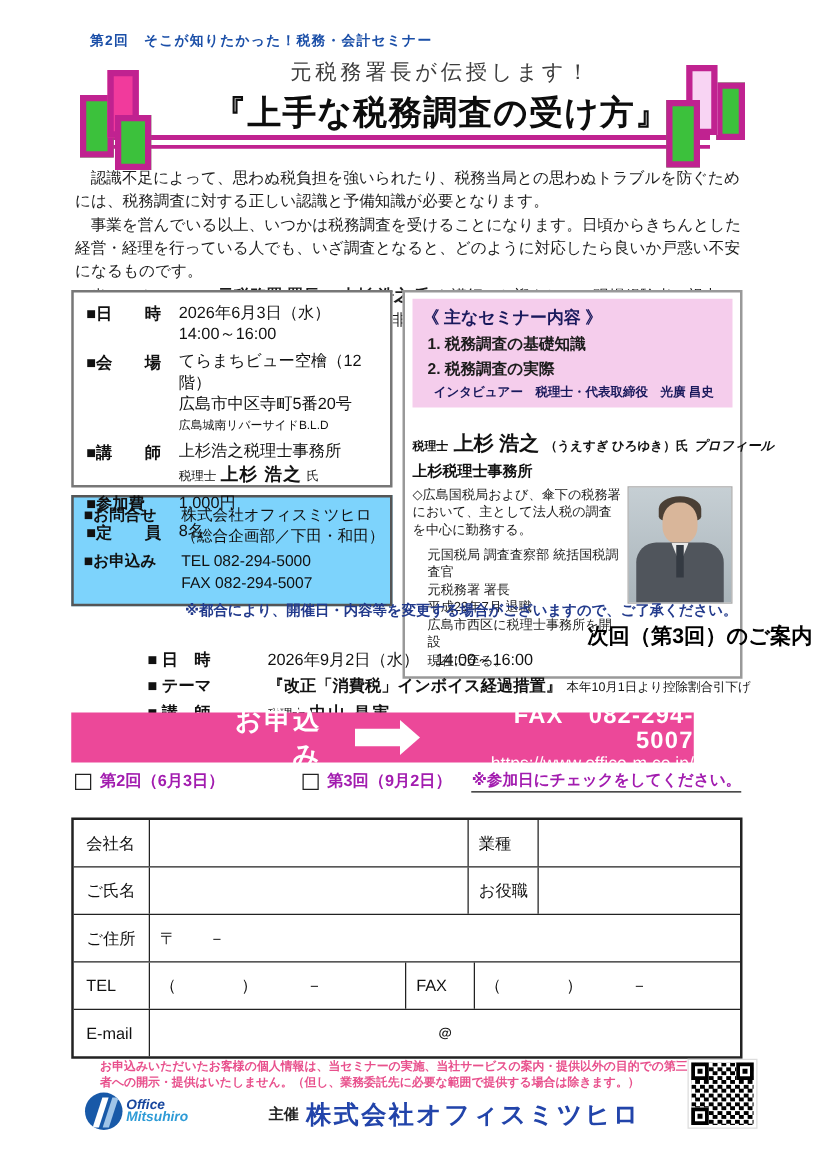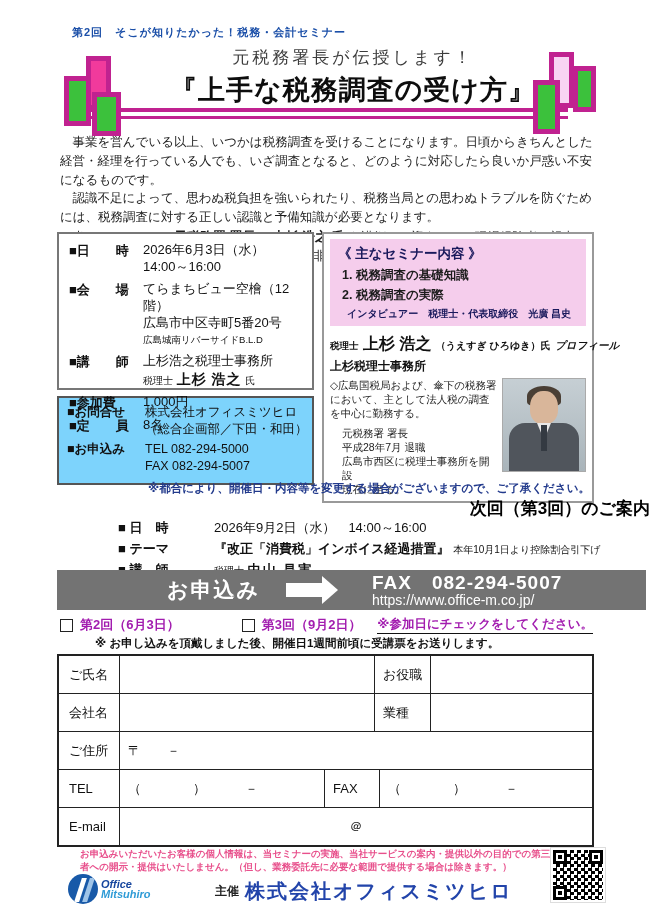--- a/index.html
+++ b/index.html
@@ -37,21 +37,21 @@
   .contact-box{border:2px solid #555;background:#7dd3fc;margin-top:6px;padding:6px 4px 5px 8px;box-sizing:border-box;}
   .crow{display:flex;margin-bottom:3px;}
   .clabel{font-weight:bold;font-size:12.5px;width:78px;flex:none;color:#111;}
   .cval{font-size:12.5px;line-height:1.35;color:#111;}
 
   .right-col{width:272px;flex:none;border:2px solid #999;padding:5px 6px;box-sizing:border-box;background:#fff;}
   .pink-box{background:#f5cdec;padding:6px 6px 5px 8px;}
   .pink-heading{font-size:13.5px;font-weight:bold;color:#19195c;margin-bottom:4px;}
   .pink-item{font-size:12.5px;color:#1c1c1c;margin:3px 0 3px 4px;font-weight:bold;}
   .interviewer{font-size:10px;color:#19195c;font-weight:bold;text-align:center;margin-top:3px;}
-  .profile-title{margin:8px 0 3px 0;color:#111;white-space:nowrap;text-align:right;}
+  .profile-title{margin:19px 0 3px 0;color:#111;white-space:nowrap;text-align:right;}
   .profile-title .pp{font-size:9.5px;font-weight:bold;}
   .profile-title .pname{font-size:16px;font-weight:bold;}
   .profile-title .pkana{font-size:10px;font-weight:bold;}
   .profile-title .psuf{font-size:10.5px;font-weight:bold;font-style:italic;}
   .office{font-size:12px;font-weight:bold;margin:2px 0 3px 0;color:#111;}
   .profile-flex{display:flex;gap:5px;}
   .profile-text{flex:1;font-size:10.5px;line-height:1.35;color:#1c1c1c;}
   .career{margin:5px 0 0 12px;font-size:10.5px;line-height:1.35;}
   .photo{width:82px;height:92px;flex:none;position:relative;background:linear-gradient(#c6cfd4,#a9b4ba);overflow:hidden;border:1px solid #aaa;}
   .photo .hair{position:absolute;left:24px;top:7px;width:34px;height:20px;background:#4a3f35;border-radius:50% 50% 20% 20%;}
@@ -66,21 +66,21 @@
   .next-rows{position:absolute;top:519px;left:118px;}
   .nrow{display:flex;margin-bottom:3px;align-items:baseline;}
   .nlabel{font-weight:bold;font-size:13px;width:96px;flex:none;color:#111;}
   .nval{font-size:13px;color:#111;}
   .nval .theme{font-weight:bold;}
   .nval .note{font-size:10px;}
   .nval .pref{font-size:10px;}
   .nval .lname{font-weight:bold;letter-spacing:2px;}
 
   
-  .banner{position:absolute;top:570px;left:57px;width:589px;height:40px;background:#737373;display:flex;align-items:center;color:#fff;}
+  .banner{position:absolute;top:570px;left:57px;width:498px;height:40px;background:#ec4899;display:flex;align-items:center;color:#fff;text-align:right;}
   .banner .apply{font-size:21px;font-weight:bold;margin-left:110px;letter-spacing:2px;}
   .arrow{margin-left:26px;width:36px;height:14px;background:#fff;position:relative;flex:none;}
   .arrow::after{content:"";position:absolute;left:100%;top:-7px;border-left:16px solid #fff;border-top:14px solid transparent;border-bottom:14px solid transparent;}
   .banner .right{margin-left:50px;line-height:1.05;}
   .banner .fax{font-size:19px;font-weight:bold;letter-spacing:1px;}
   .banner .url{font-size:14px;}
 
   
   .checks{position:absolute;top:616px;left:60px;width:533px;display:flex;align-items:center;font-size:13px;font-weight:bold;color:#a21caf;}
   .cb{display:inline-block;width:11px;height:11px;border:1.5px solid #222;margin-right:7px;background:#fff;flex:none;}
@@ -134,22 +134,22 @@
   <div class="deco d4"></div>
   <div class="deco d5"></div>
   <div class="deco d6"></div>
   <div class="rule"></div>
   <div class="headline">
     <div class="subtitle">元税務署長が伝授します！</div>
     <div class="main-title">『上手な税務調査の受け方』</div>
   </div>
 
   <div class="intro">
+    <div>　認識不足によって、思わぬ税負担を強いられたり、税務当局との思わぬトラブルを防ぐためには、税務調査に対する正しい認識と予備知識が必要となります。</div>
     <div>　事業を営んでいる以上、いつかは税務調査を受けることになります。日頃からきちんとした経営・経理を行っている人でも、いざ調査となると、どのように対応したら良いか戸惑い不安になるものです。</div>
-    <div>　認識不足によって、思わぬ税負担を強いられたり、税務当局との思わぬトラブルを防ぐためには、税務調査に対する正しい認識と予備知識が必要となります。</div>
     <div><span>　当セミナーでは、</span><b>元税務署 署長の 上杉 浩之 氏</b><span> を講師にお迎えして、現場経験者の視点から実務に役立つ話しをして頂きますので、是非、ご参加ください。</span></div>
   </div>
 
   <div class="cols">
     <div class="left-col">
       <div class="detail-box">
         <div class="drow">
           <span class="dlabel">■日　　時</span>
           <span class="dval">
             <span>2026年6月3日（水）</span><br>
@@ -211,20 +211,21 @@
         <span class="pp">税理士</span>
         <span class="pname">上杉 浩之</span>
         <span class="pkana">（うえすぎ ひろゆき）氏</span>
         <span class="psuf">プロフィール</span>
       </div>
       <div class="office">上杉税理士事務所</div>
       <div class="profile-flex">
         <div class="profile-text">
           <div>◇広島国税局および、傘下の税務署において、主として法人税の調査を中心に勤務する。</div>
           <div class="career">
+            <div>元国税局 調査査察部 統括国税調査官</div>
             <div>元税務署 署長</div>
             <div>平成28年7月 退職</div>
             <div>広島市西区に税理士事務所を開設</div>
             <div>現在に至る。</div>
           </div>
         </div>
         <div class="photo">
           <div class="hair"></div>
           <div class="head"></div>
           <div class="torso"></div>
@@ -271,33 +272,32 @@
     <span class="chk-opt">
       <span class="cb"></span>
       <span>第2回（6月3日）</span>
     </span>
     <span class="chk-opt opt2">
       <span class="cb"></span>
       <span>第3回（9月2日）</span>
     </span>
     <span class="check-note">※参加日にチェックをしてください。</span>
   </div>
-  <div class="send-note">※ お申し込みを頂戴しました後、開催日1週間前頃に受講票をお送りします。</div>
 
   <div class="form">
+    <div class="frow">
+      <div class="fcell flabel">会社名</div>
+      <div class="fcell fv1"></div>
+      <div class="fcell flabel2">業種</div>
+      <div class="fcell fv2"></div>
+    </div>
     <div class="frow">
       <div class="fcell flabel">ご氏名</div>
       <div class="fcell fv1"></div>
       <div class="fcell flabel2">お役職</div>
-      <div class="fcell fv2"></div>
-    </div>
-    <div class="frow">
-      <div class="fcell flabel">会社名</div>
-      <div class="fcell fv1"></div>
-      <div class="fcell flabel2">業種</div>
       <div class="fcell fv2"></div>
     </div>
     <div class="frow">
       <div class="fcell flabel">ご住所</div>
       <div class="fcell fvwide">〒　　－</div>
     </div>
     <div class="frow">
       <div class="fcell flabel">TEL</div>
       <div class="fcell fvtel">（　　　　）　　　－</div>
       <div class="fcell faxlab">FAX</div>

